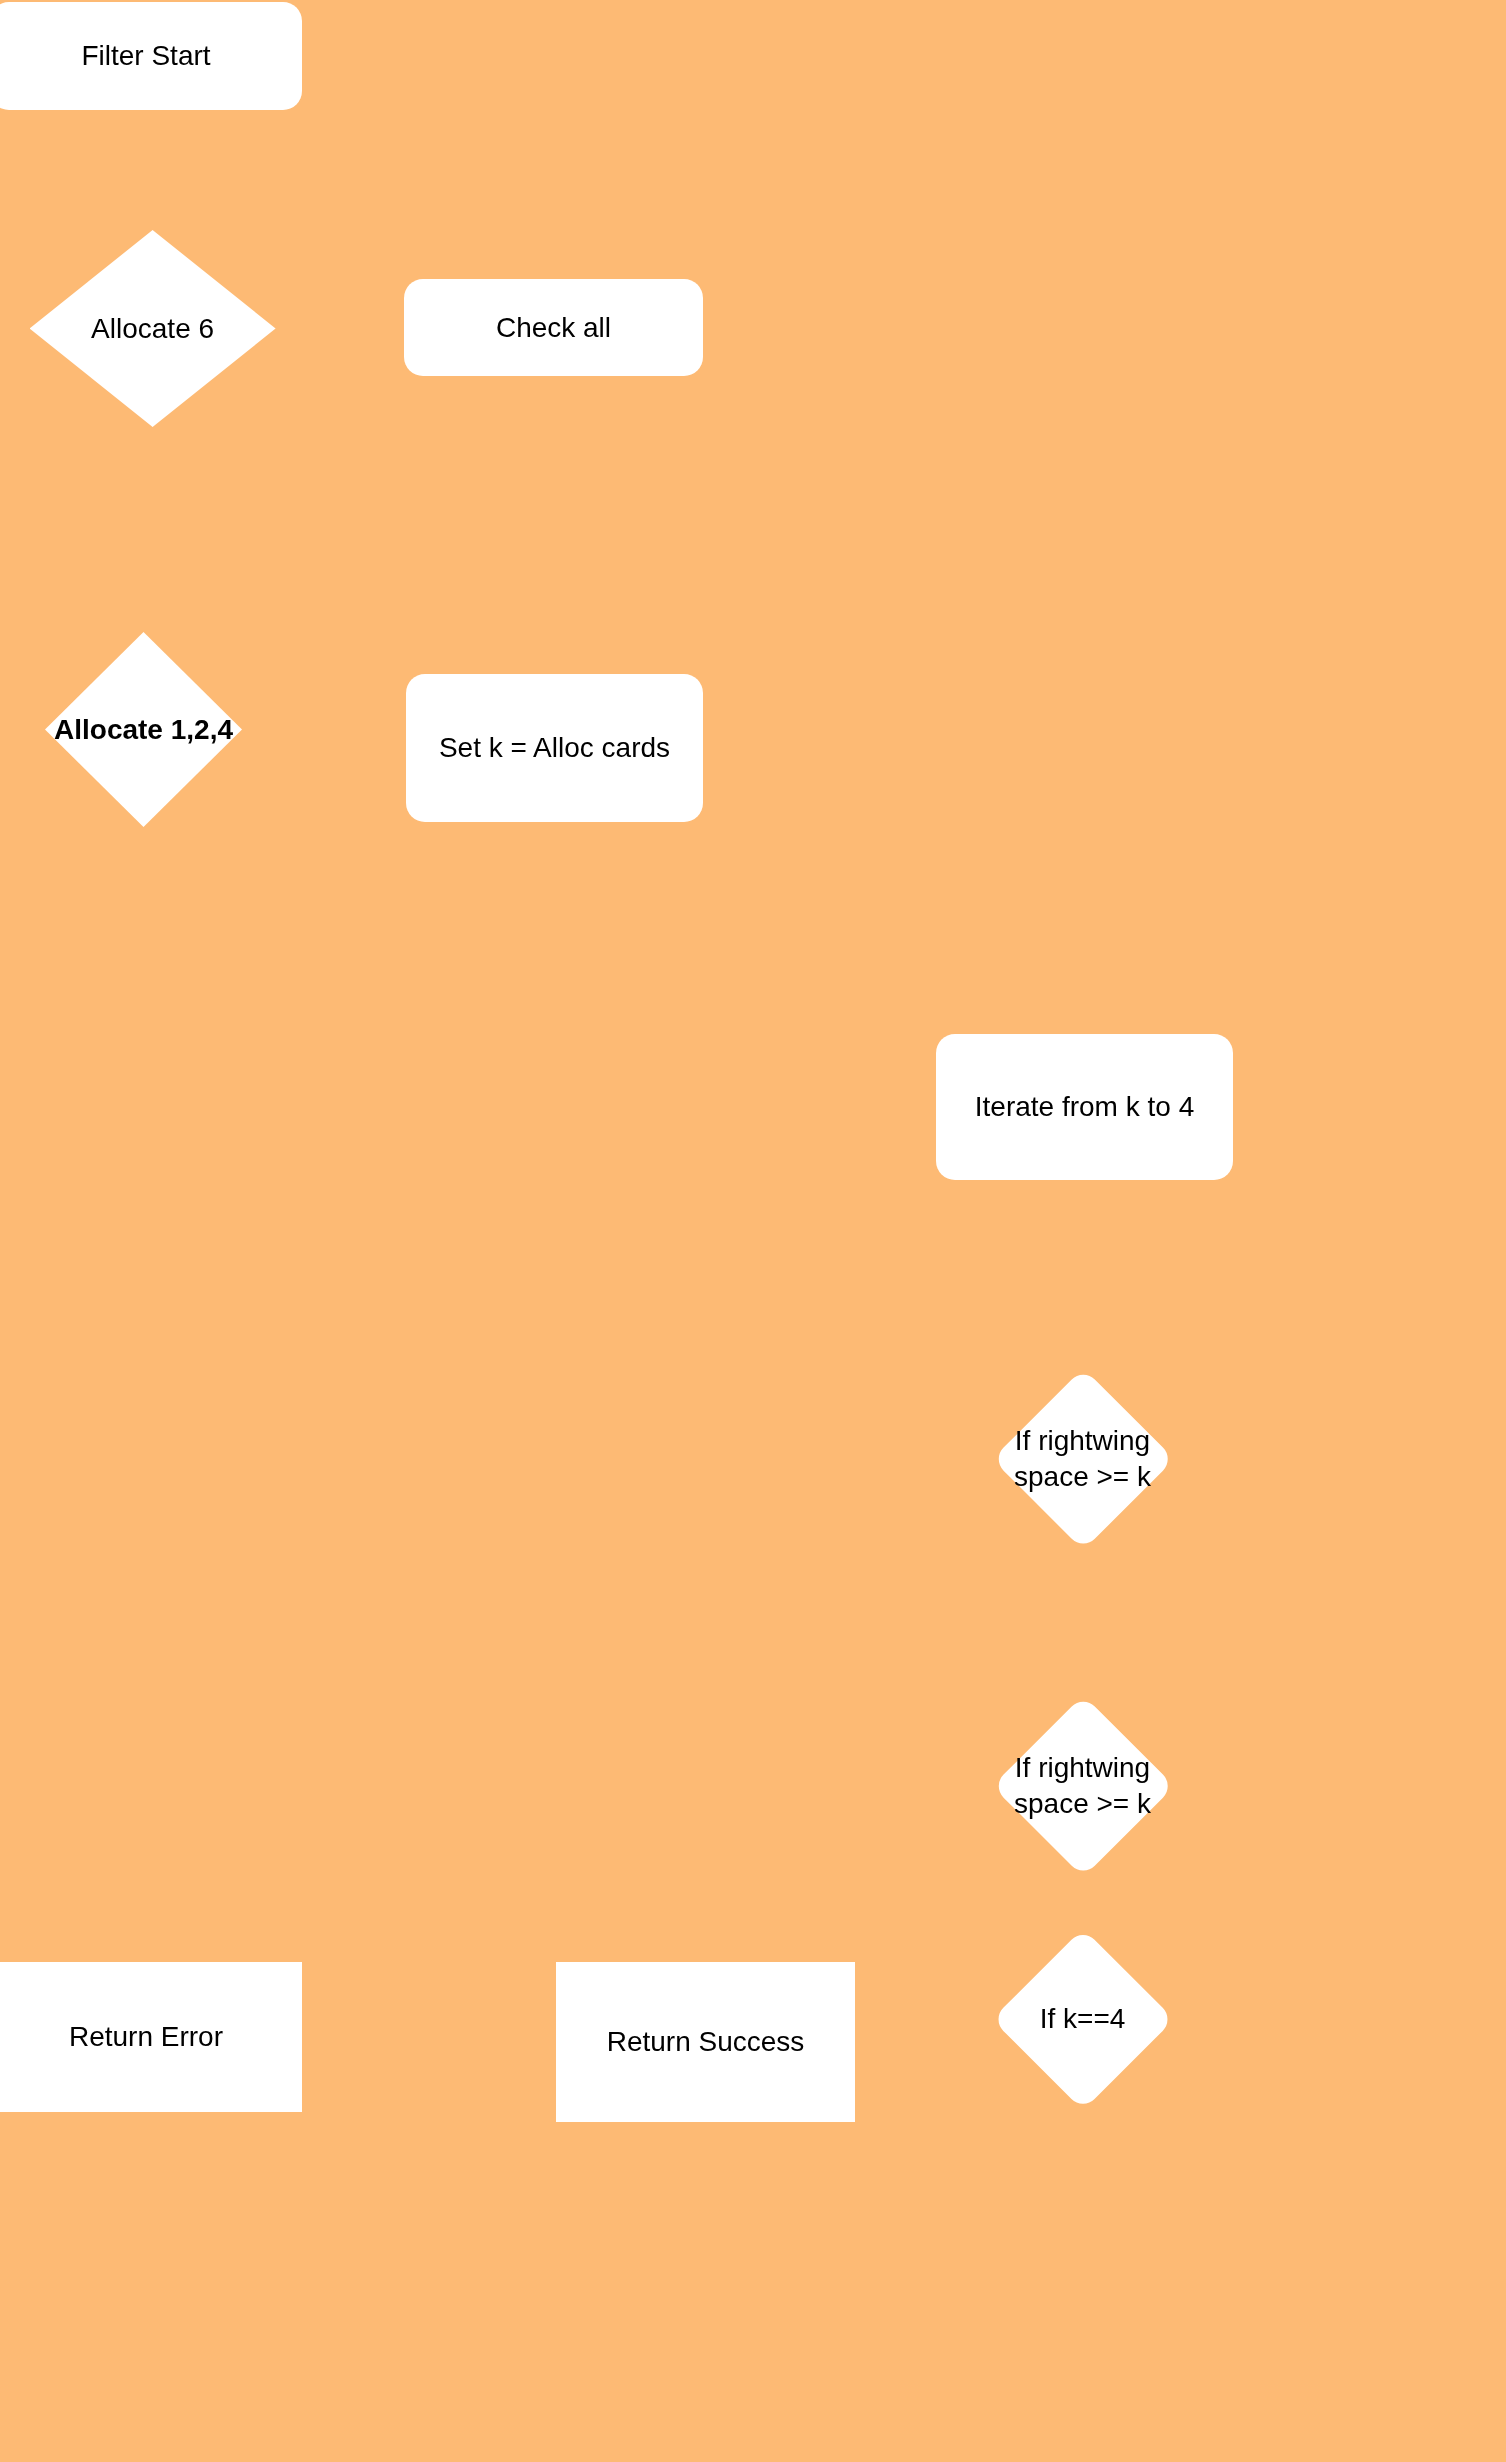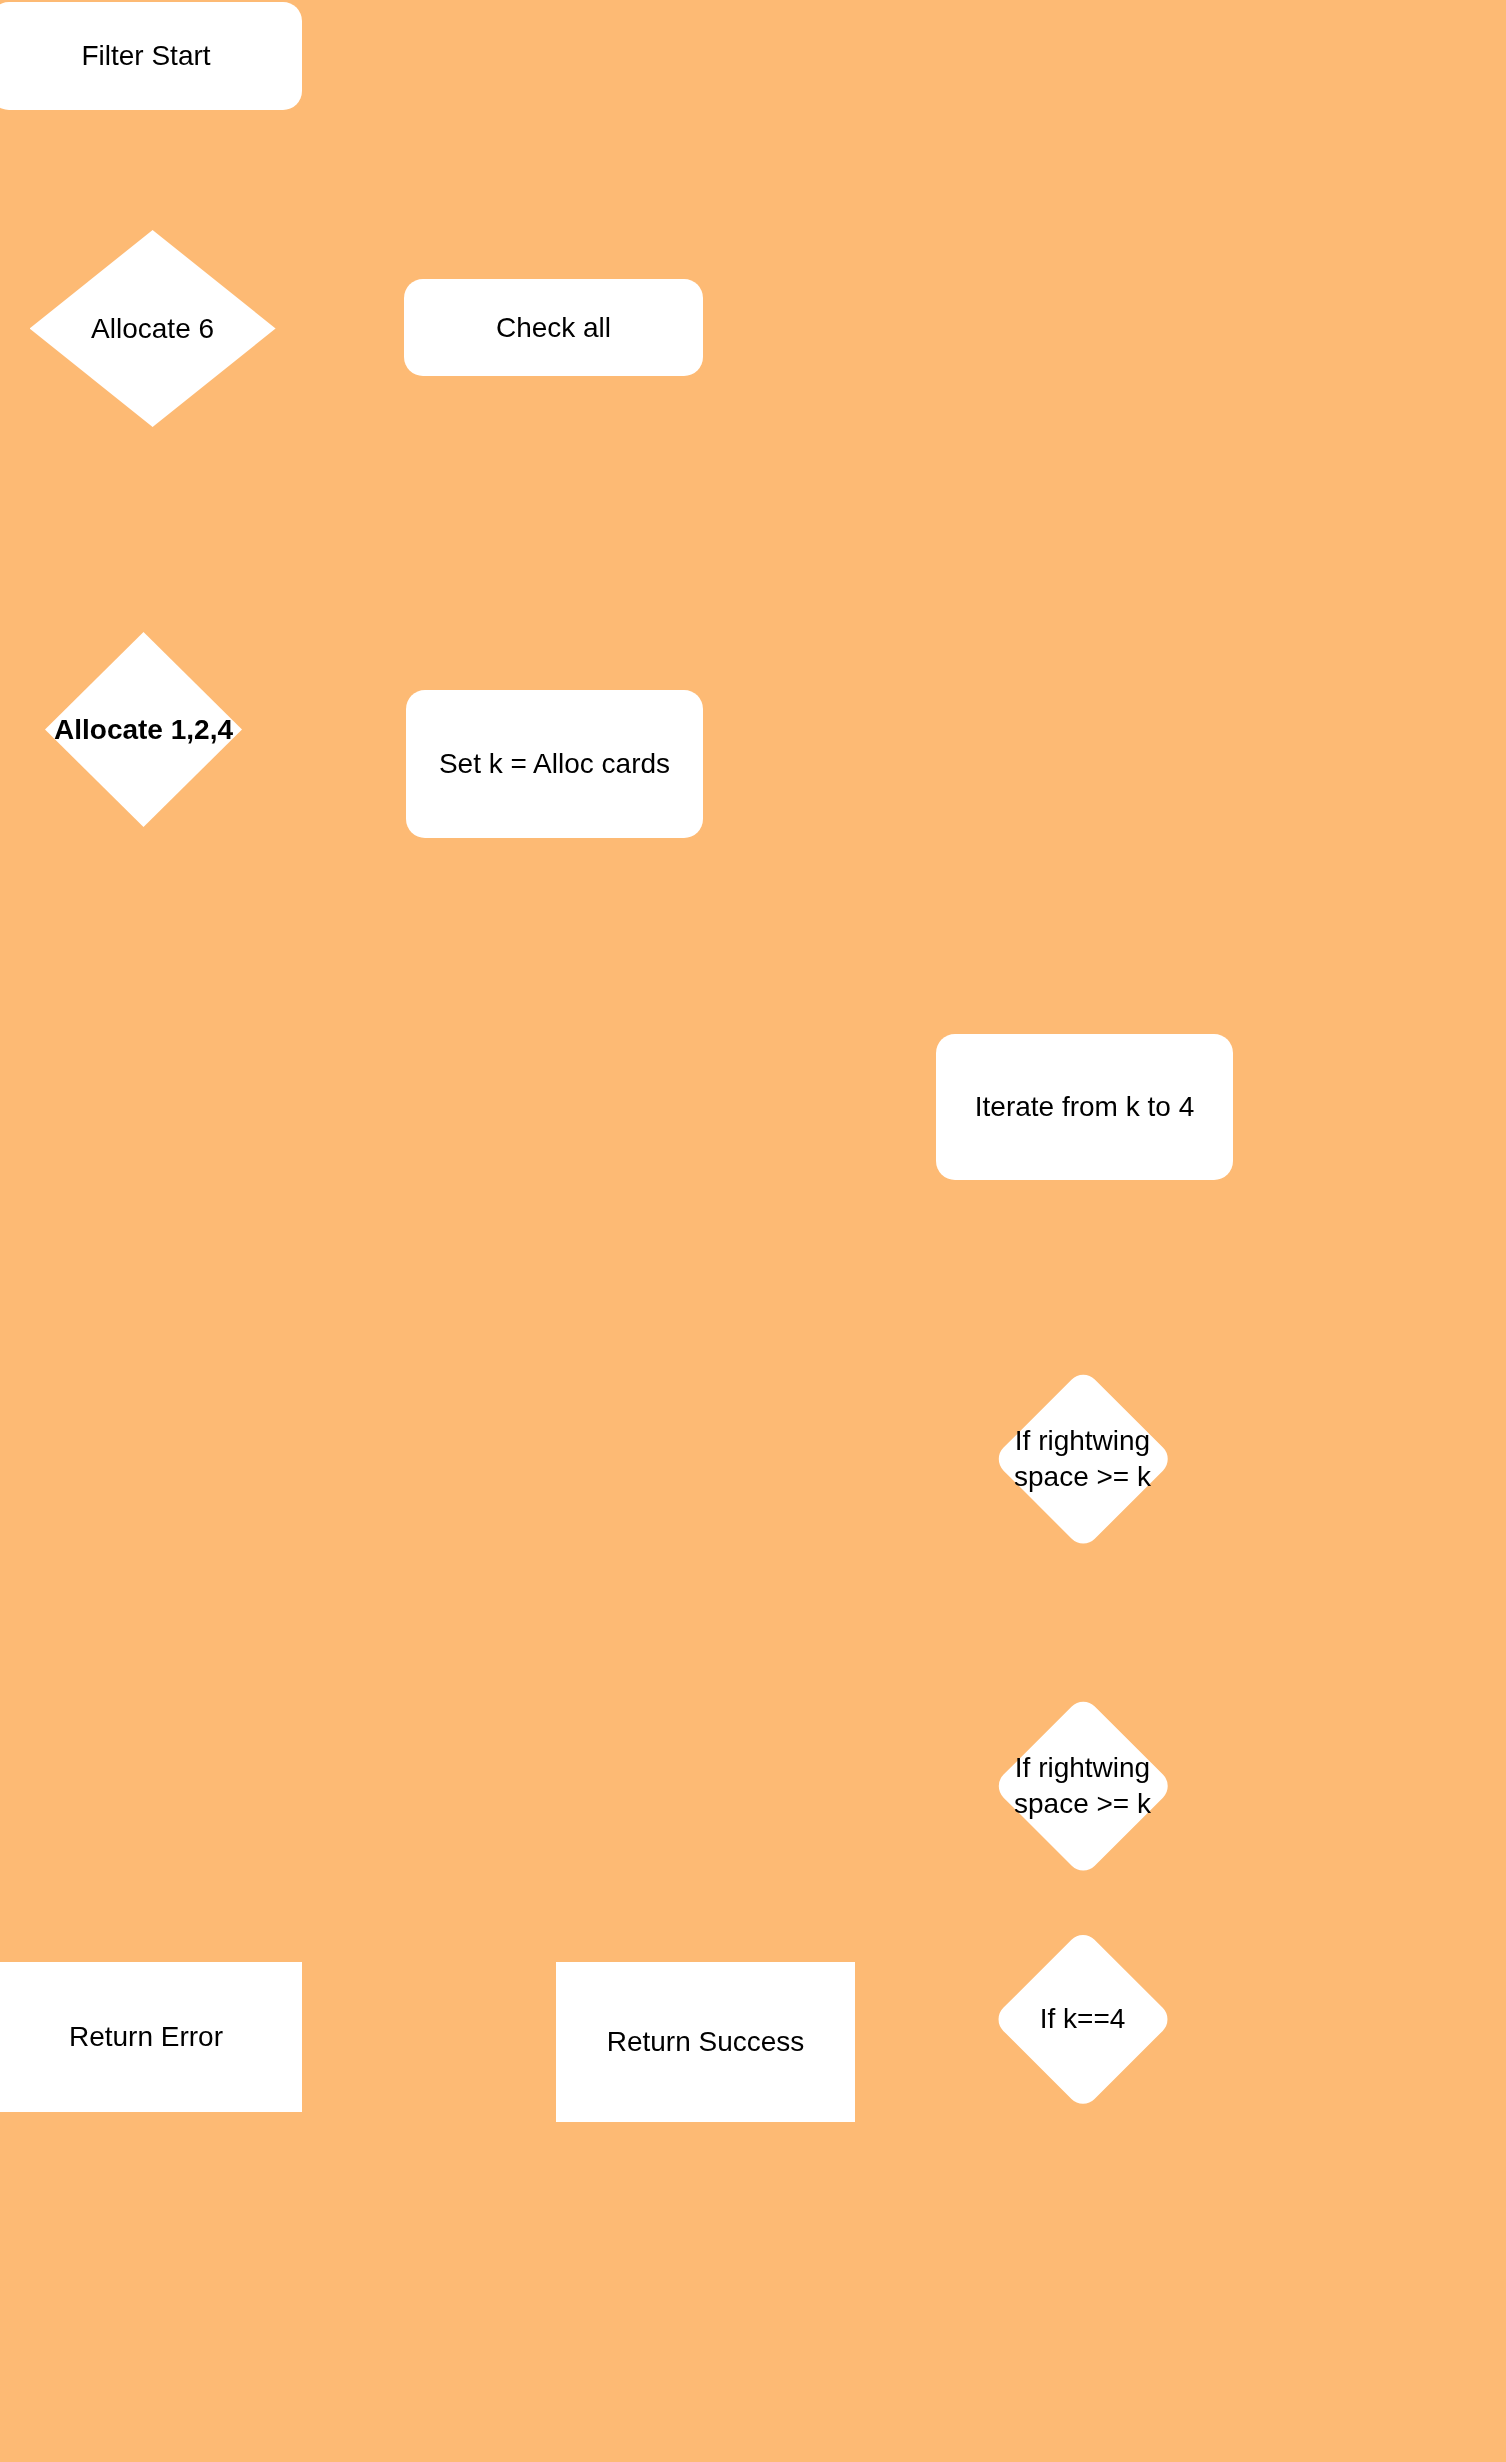--- a/index.html
+++ b/index.html
@@ -96,21 +96,21 @@
 
   <div class="process" style="left:404px; top:279px; width:299px; height:97px;">
     <div class="node-label">Check all</div>
   </div>
 
   <div class="diamond" style="left:45px; top:632px; width:197px; height:195px;font-weight:bold;">
     <div class="shape"></div>
     <div class="node-label" style="overflow:visible;">Allocate 1,2,4</div>
   </div>
 
-  <div class="process" style="left:406px; top:690px; width:297px; height:148px;padding-left:32px;">
+  <div class="process" style="left:406px; top:674px; width:297px; height:148px;padding-left:32px;">
     <div class="node-label">Set k = Alloc cards</div>
   </div>
 
   <div class="process" style="left:936px; top:1034px; width:297px; height:146px;padding-left:24px;">
     <div class="node-label">Iterate from k to 4</div>
   </div>
 
   <div class="diamond-round" style="left:992px; top:1368px; width:181px; height:182px;">
     <div class="shape"></div>
     <div class="node-label two-line" style="white-space:nowrap;">

